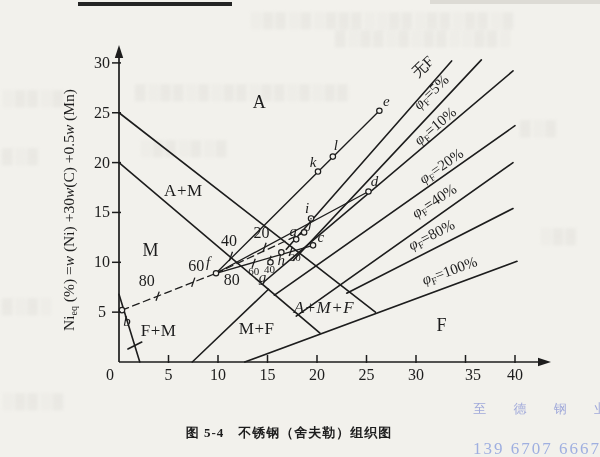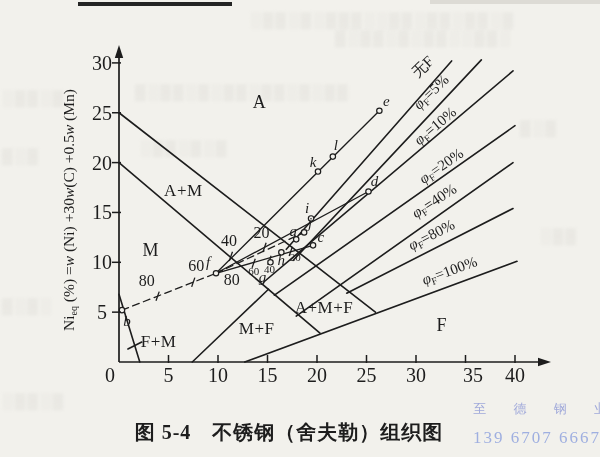--- a/index.html
+++ b/index.html
@@ -9,26 +9,26 @@
   svg{position:absolute;left:0;top:0;}
   .lbl{position:absolute;white-space:nowrap;transform:translate(-50%,-50%);line-height:1;}
   .region{font-size:17px;letter-spacing:.5px;}
   .region.big{font-size:18px;}
   .pt{font-style:italic;font-size:15px;}
   .pct{font-size:16px;}
   .pct.small{font-size:11px;}
   .phi{font-size:15px;font-style:italic;}
   .phi .sub{font-size:10px;font-style:normal;vertical-align:-3px;}
   .phi .up{font-style:normal;}
-  .tick-num{font-size:20px;}
+  .tick-num{font-size:16px;}
   .axis-title{font-size:15.5px;}
   .axis-title .sub{font-size:10px;vertical-align:-3px;}
   .axis-title .i{font-style:italic;}
   .y-title{transform:translate(-50%,-50%) rotate(-90deg);}
-  .caption{font-size:20px;font-weight:600;letter-spacing:1px;}
+  .caption{font-size:13px;font-weight:600;letter-spacing:1px;}
   .wm{color:#a0a9da;}
   .wm-name{font-size:13px;letter-spacing:12px;}
   .wm-phone{font-size:17px;letter-spacing:2px;color:#9fafe0;}
   .ghost{position:absolute;color:#b9b7b1;filter:blur(1.4px);font-size:15px;
          letter-spacing:2px;white-space:nowrap;pointer-events:none;}
   .topbar{position:absolute;background:#242424;}
 </style>
 </head>
 <body>
 
@@ -133,23 +133,23 @@
       <div class="lbl tick-num" style="left: 218px; top: 375px;">10</div>
       <div class="lbl tick-num" style="left: 267.5px; top: 375px;">15</div>
       <div class="lbl tick-num" style="left: 317px; top: 375px;">20</div>
       <div class="lbl tick-num" style="left: 366.5px; top: 375px;">25</div>
       <div class="lbl tick-num" style="left: 416px; top: 375px;">30</div>
       <div class="lbl tick-num" style="left: 473px; top: 375px;">35</div>
       <div class="lbl tick-num" style="left: 515px; top: 375px;">40</div>
       <div class="lbl region big" style="left: 259.58px; top: 101.783px;">A</div>
       <div class="lbl region" style="left: 183.35px; top: 189.519px;">A+M</div>
       <div class="lbl region big" style="left: 150.68px; top: 250.336px;">M</div>
-      <div class="lbl region" style="left: 158.6px; top: 341px;">F+M</div>
+      <div class="lbl region" style="left: 158.6px; top: 330px;">F+M</div>
       <div class="lbl region" style="left: 256.61px; top: 328px;">M+F</div>
-      <div class="lbl region" style="left: 323.93px; top: 307.165px;">A+M+F</div>
+      <div class="lbl region" style="left: 323.93px; top: 307.165px; font-style: italic;">A+M+F</div>
       <div class="lbl region big" style="left: 441.74px; top: 325.111px;">F</div>
       <div class="lbl phi" style="left: 422.93px; top: 66.888px; transform: translate(-50%, -50%) rotate(-44deg);"><span class="up">无F</span></div>
       <div class="lbl phi" style="left: 431.84px; top: 92.81px; transform: translate(-50%, -50%) rotate(-44deg);"><span>φ</span><span class="sub">F</span><span class="up">=5%</span></div>
       <div class="lbl phi" style="left: 435.8px; top: 126.708px; transform: translate(-50%, -50%) rotate(-40deg);"><span>φ</span><span class="sub">F</span><span class="up">=10%</span></div>
       <div class="lbl phi" style="left: 441.74px; top: 166.588px; transform: translate(-50%, -50%) rotate(-35deg);"><span>φ</span><span class="sub">F</span><span class="up">=20%</span></div>
       <div class="lbl phi" style="left: 434.81px; top: 202.48px; transform: translate(-50%, -50%) rotate(-33deg);"><span>φ</span><span class="sub">F</span><span class="up">=40%</span></div>
       <div class="lbl phi" style="left: 431.84px; top: 236.378px; transform: translate(-50%, -50%) rotate(-27deg);"><span>φ</span><span class="sub">F</span><span class="up">=80%</span></div>
       <div class="lbl phi" style="left: 449.66px; top: 272.27px; transform: translate(-50%, -50%) rotate(-20deg);"><span>φ</span><span class="sub">F</span><span class="up">=100%</span></div>
       <div class="lbl pt" style="left: 293.24px; top: 231.393px;">a</div>
       <div class="lbl pt" style="left: 126.92px; top: 321.123px;">b</div>
@@ -171,14 +171,14 @@
       <div class="lbl pct small" style="left: 253.64px; top: 271.273px;">60</div>
       <div class="lbl pct small" style="left: 269.48px; top: 269.279px;">40</div>
       <div class="lbl pct small" style="left: 295.22px; top: 257.315px;">20</div>
     </div>
 
   <div class="lbl axis-title y-title" style="left:70px;top:210px;"><span>Ni</span><span class="sub">eq</span><span> (%) =</span><span class="i">w</span><span> (Ni) +30</span><span class="i">w</span><span>(C) +0.5</span><span class="i">w</span><span> (Mn)</span></div>
 
   <div class="lbl caption" style="left:289px;top:432px;">图 5-4　不锈钢（舍夫勒）组织图</div>
 
   <div class="lbl wm wm-name" style="left:546px;top:408px;">至 德 钢 业</div>
-  <div class="lbl wm wm-phone" style="left:537px;top:437px;">139 6707 6667</div>
+  <div class="lbl wm wm-phone" style="left:537px;top:448px;">139 6707 6667</div>
 </div>
 
 </body></html>

